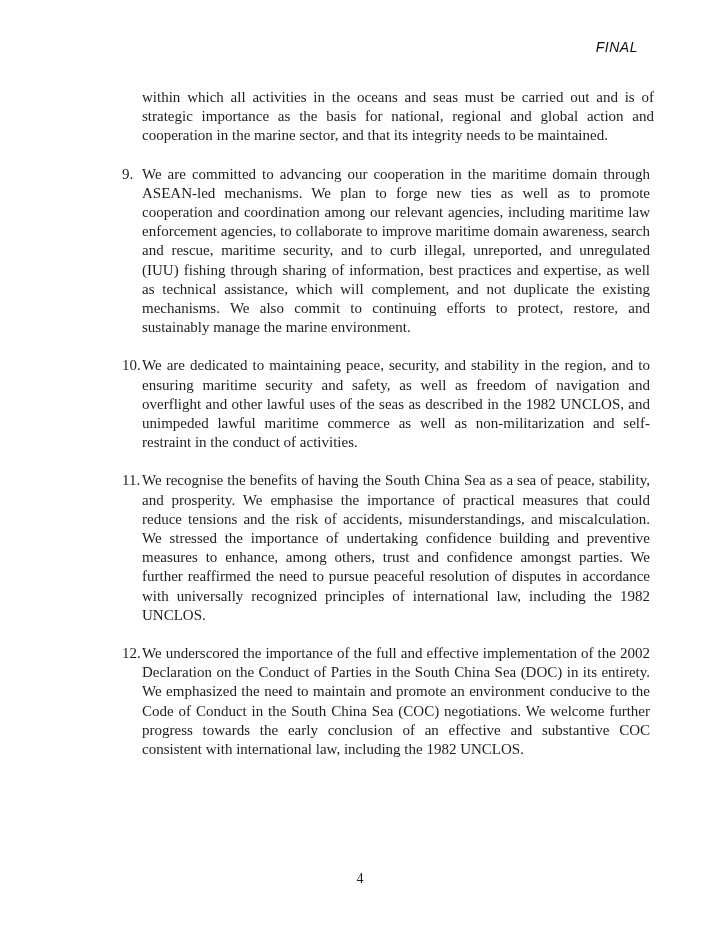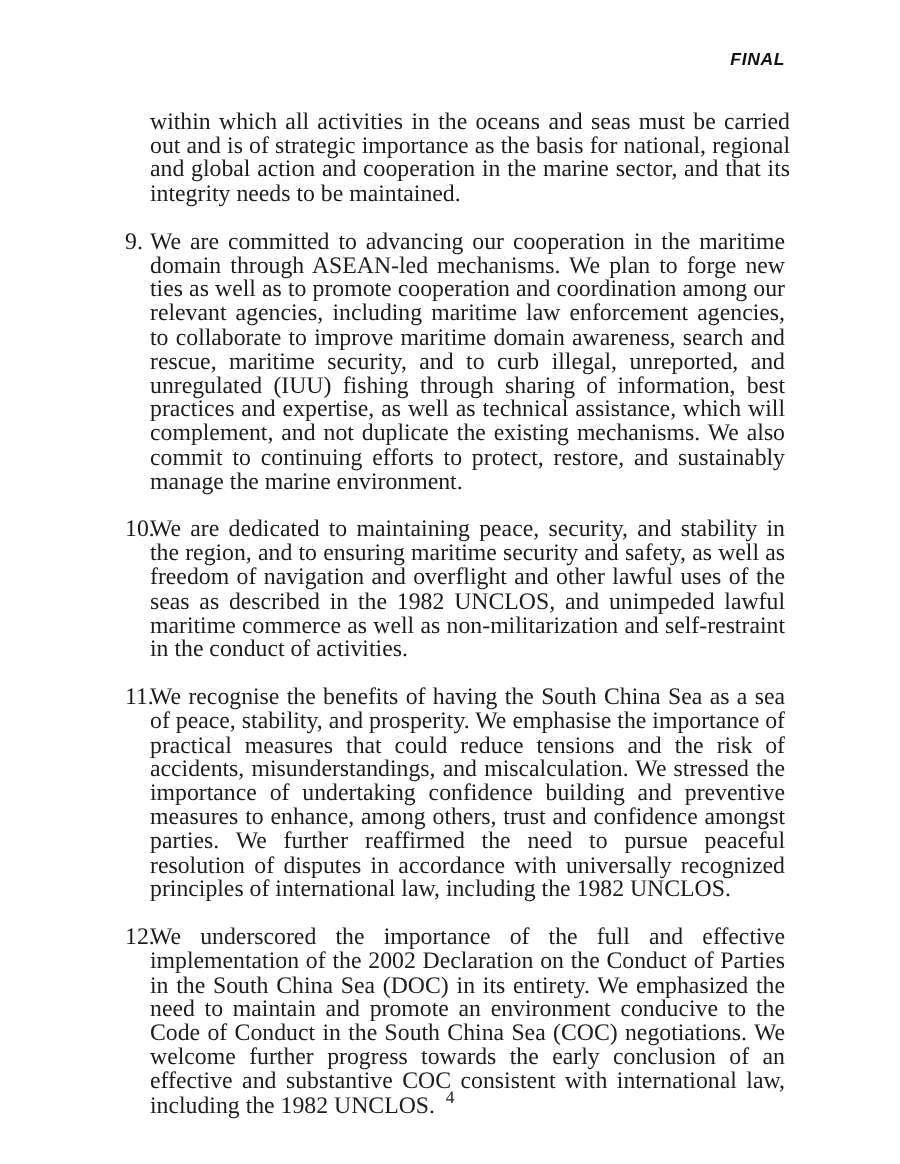--- a/index.html
+++ b/index.html
@@ -12,34 +12,34 @@
     width: 720px;
     height: 931px;
     background: #ffffff;
     overflow: hidden;
     font-family: "Liberation Serif", "DejaVu Serif", serif;
     color: #1d1d1d;
   }
   .final-label {
     position: absolute;
     top: 39px;
-    right: 92px;
+    right: 82px;
     font-family: "Liberation Sans", "DejaVu Sans", sans-serif;
-    font-weight: bold;
+    font-weight: normal;
     font-style: italic;
     font-size: 14px;
     letter-spacing: 0.5px;
     color: #111111;
   }
   .body-text {
     position: absolute;
     top: 88px;
-    left: 100px;
+    left: 122px;
     width: 532px;
-    font-size: 19px;
+    font-size: 15px;
     line-height: 19.2px;
     text-align: justify;
   }
   .intro {
     margin: 0 0 19px 0;
     padding-left: 20px;
   }
   .list-item {
     margin: 0 4px 19px 0;
     padding-left: 20px;

